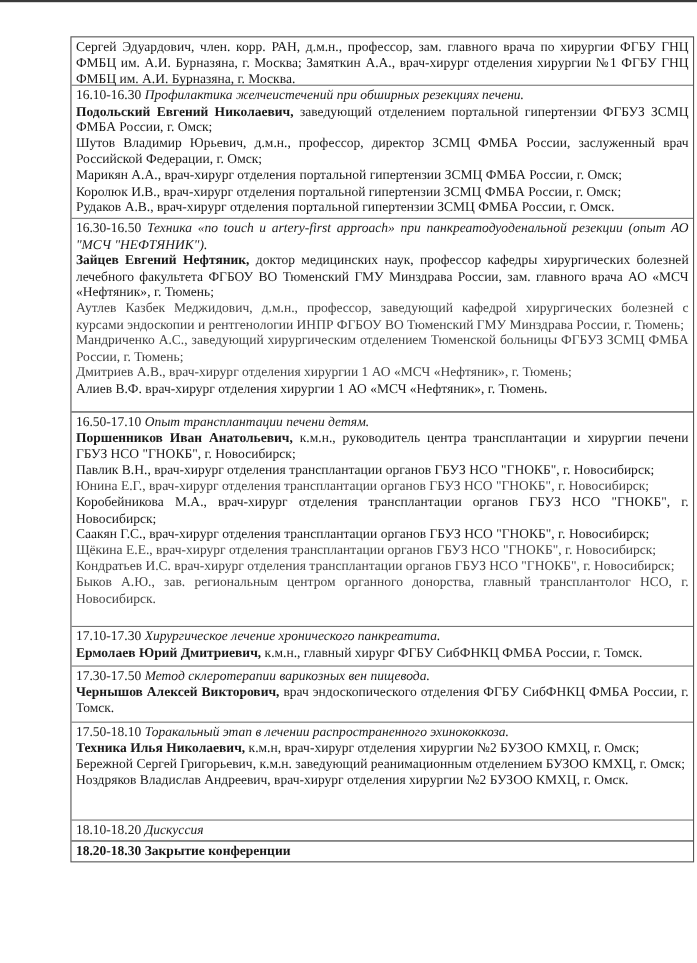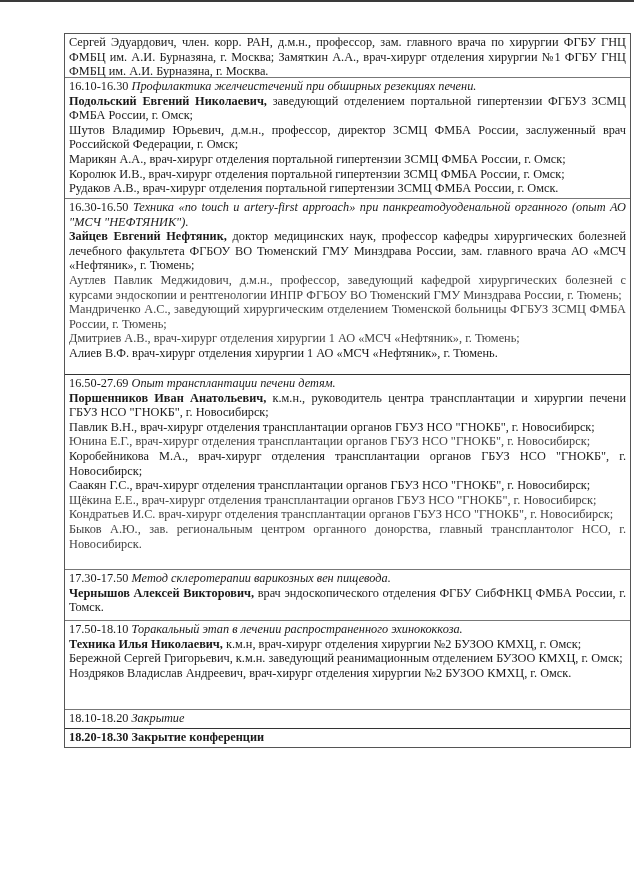--- a/index.html
+++ b/index.html
@@ -39,62 +39,68 @@
     <span class="lead">Подольский Евгений Николаевич,</span>
     <span>заведующий отделением портальной гипертензии ФГБУЗ ЗСМЦ ФМБА России, г. Омск;</span>
     <span class="line">Шутов Владимир Юрьевич, д.м.н., профессор, директор ЗСМЦ ФМБА России, заслуженный врач Российской Федерации, г. Омск;</span>
     <span class="line">Марикян А.А., врач-хирург отделения портальной гипертензии ЗСМЦ ФМБА России, г. Омск;</span>
     <span class="line">Королюк И.В., врач-хирург отделения портальной гипертензии ЗСМЦ ФМБА России, г. Омск;</span>
     <span class="line">Рудаков А.В., врач-хирург отделения портальной гипертензии ЗСМЦ ФМБА России, г. Омск.</span>
   </div>
 
   <div class="row" style="height:173px;">
     <span class="time">16.30-16.50</span>
-    <span class="title">Техника «no touch и artery-first approach» при панкреатодуоденальной органного (опыт АО "МСЧ "НЕФТЯНИК").</span><br>
+    <span class="title">Техника «no touch и artery-first approach» при панкреатодуоденальной резекции (опыт АО "МСЧ "НЕФТЯНИК").</span><br>
     <span class="lead">Зайцев Евгений Нефтяник,</span>
     <span>доктор медицинских наук, профессор кафедры хирургических болезней лечебного факультета ФГБОУ ВО Тюменский ГМУ Минздрава России, зам. главного врача АО «МСЧ «Нефтяник», г. Тюмень;</span>
-    <span class="line faint">Аутлев Павлик Меджидович, д.м.н., профессор, заведующий кафедрой хирургических болезней с курсами эндоскопии и рентгенологии ИНПР ФГБОУ ВО Тюменский ГМУ Минздрава России, г. Тюмень;</span>
+    <span class="line faint">Аутлев Казбек Меджидович, д.м.н., профессор, заведующий кафедрой хирургических болезней с курсами эндоскопии и рентгенологии ИНПР ФГБОУ ВО Тюменский ГМУ Минздрава России, г. Тюмень;</span>
     <span class="line faint">Мандриченко А.С., заведующий хирургическим отделением Тюменской больницы ФГБУЗ ЗСМЦ ФМБА России, г. Тюмень;</span>
     <span class="line faint">Дмитриев А.В., врач-хирург отделения хирургии 1 АО «МСЧ «Нефтяник», г. Тюмень;</span>
     <span class="line">Алиев В.Ф. врач-хирург отделения хирургии 1 АО «МСЧ «Нефтяник», г. Тюмень.</span>
   </div>
 
   <div class="row dark" style="height:192px;">
-    <span class="time">16.50-27.69</span>
+    <span class="time">16.50-17.10</span>
     <span class="title">Опыт трансплантации печени детям.</span><br>
     <span class="lead">Поршенников Иван Анатольевич,</span>
     <span>к.м.н., руководитель центра трансплантации и хирургии печени ГБУЗ НСО "ГНОКБ", г. Новосибирск;</span>
     <span class="line">Павлик В.Н., врач-хирург отделения трансплантации органов ГБУЗ НСО "ГНОКБ", г. Новосибирск;</span>
     <span class="line faint">Юнина Е.Г., врач-хирург отделения трансплантации органов ГБУЗ НСО "ГНОКБ", г. Новосибирск;</span>
     <span class="line">Коробейникова М.А., врач-хирург отделения трансплантации органов ГБУЗ НСО "ГНОКБ", г. Новосибирск;</span>
     <span class="line">Саакян Г.С., врач-хирург отделения трансплантации органов ГБУЗ НСО "ГНОКБ", г. Новосибирск;</span>
     <span class="line faint">Щёкина Е.Е., врач-хирург отделения трансплантации органов ГБУЗ НСО "ГНОКБ", г. Новосибирск;</span>
     <span class="line faint">Кондратьев И.С. врач-хирург отделения трансплантации органов ГБУЗ НСО "ГНОКБ", г. Новосибирск;</span>
     <span class="line faint">Быков А.Ю., зав. региональным центром органного донорства, главный трансплантолог НСО, г. Новосибирск.</span>
   </div>
 
+  <div class="row" style="height:33px;">
+    <span class="time">17.10-17.30</span>
+    <span class="title">Хирургическое лечение хронического панкреатита.</span><br>
+    <span class="lead">Ермолаев Юрий Дмитриевич,</span>
+    <span>к.м.н., главный хирург ФГБУ СибФНКЦ ФМБА России, г. Томск.</span>
+  </div>
 
   <div class="row" style="height:48px;">
     <span class="time">17.30-17.50</span>
     <span class="title">Метод склеротерапии варикозных вен пищевода.</span><br>
     <span class="lead">Чернышов Алексей Викторович,</span>
     <span>врач эндоскопического отделения ФГБУ СибФНКЦ ФМБА России, г. Томск.</span>
   </div>
 
   <div class="row" style="height:86px;">
     <span class="time">17.50-18.10</span>
     <span class="title">Торакальный этап в лечении распространенного эхинококкоза.</span><br>
     <span class="lead">Техника Илья Николаевич,</span>
     <span>к.м.н, врач-хирург отделения хирургии №2 БУЗОО КМХЦ, г. Омск;</span>
     <span class="line">Бережной Сергей Григорьевич, к.м.н. заведующий реанимационным отделением БУЗОО КМХЦ, г. Омск;</span>
     <span class="line">Ноздряков Владислав Андреевич, врач-хирург отделения хирургии №2 БУЗОО КМХЦ, г. Омск.</span>
   </div>
 
   <div class="row" style="height:16px;">
     <span class="time">18.10-18.20</span>
-    <span class="title">Закрытие</span>
+    <span class="title">Дискуссия</span>
   </div>
 
   <div class="row dark" style="height:16px;">
     <span class="closing">18.20-18.30 Закрытие конференции</span>
   </div>
 
 </div>
 
 </body></html>

